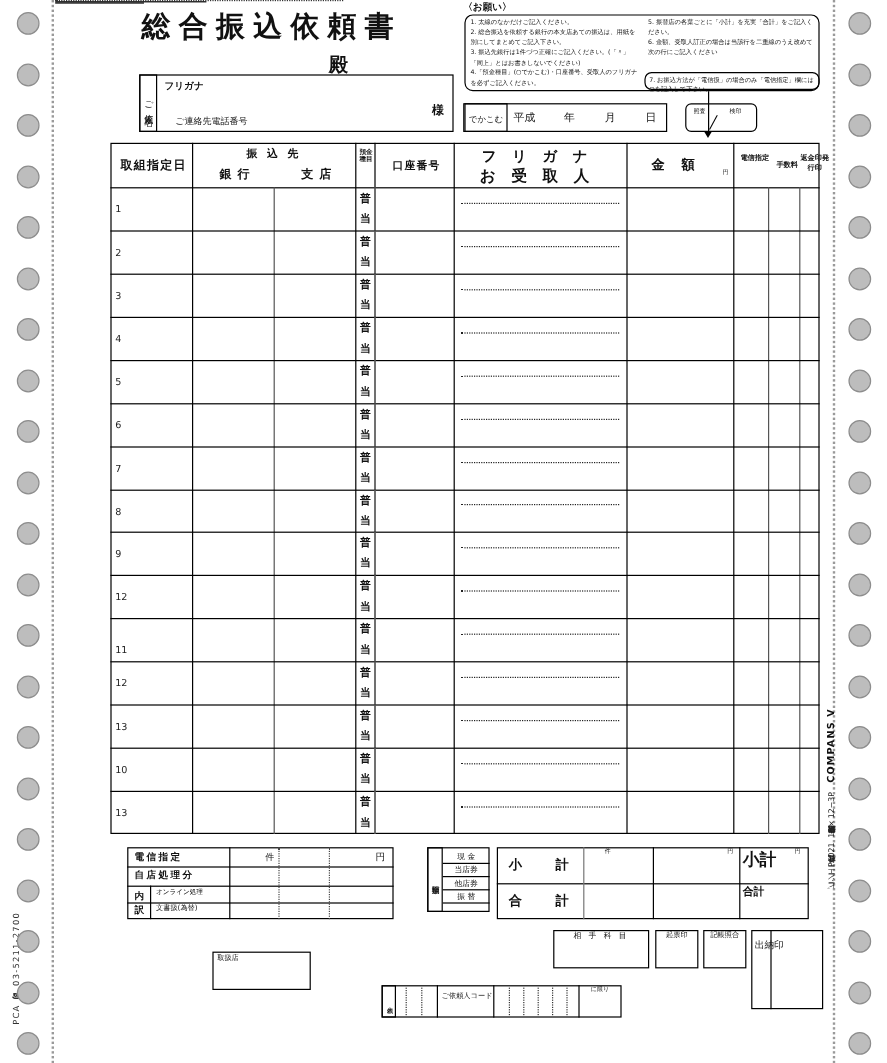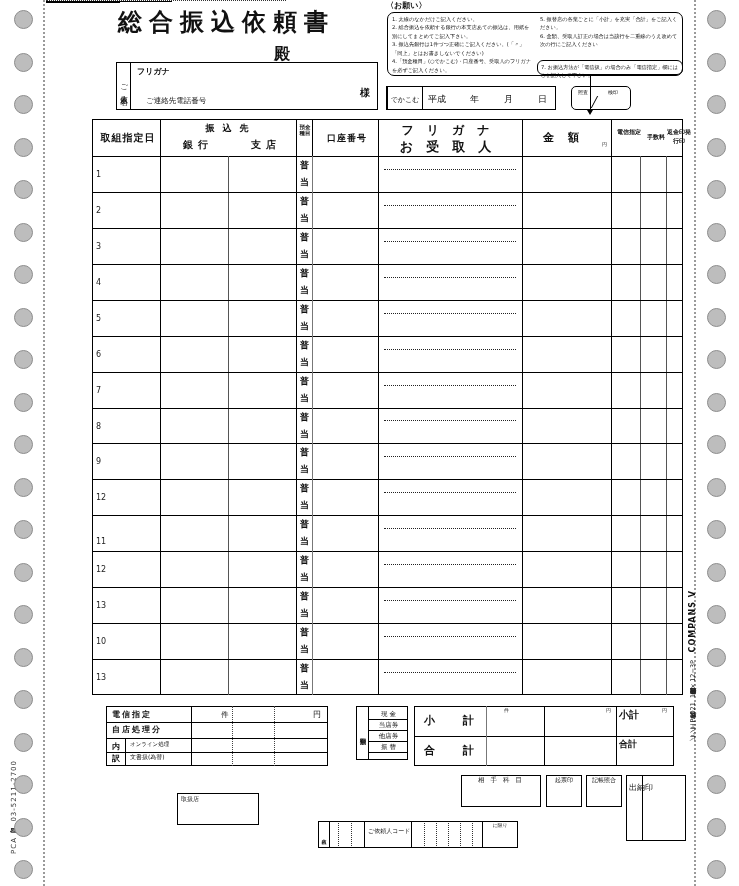--- a/index.html
+++ b/index.html
@@ -123,21 +123,21 @@
   #sbox{left:368px;top:706px;width:260px;height:60px;border:1.4px solid #000;}
   #s-mid{left:368px;top:736px;width:260px;height:1px;background:#000;}
   #s-v1{left:440px;top:706px;width:1px;height:60px;background:#777;}
   #s-v2{left:498px;top:706px;width:1px;height:60px;background:#000;}
   #s-v3{left:570px;top:706px;width:1px;height:60px;background:#000;}
   #s-sho{left:378px;top:715px;font-size:11px;letter-spacing:12px;font-weight:bold;}
   #s-go{left:378px;top:745px;font-size:11px;letter-spacing:12px;font-weight:bold;}
   #s-ken{left:458px;top:708px;font-size:5px;}
   #s-yen1{left:560px;top:708px;font-size:5px;}
   #s-yen2{left:616px;top:708px;font-size:5px;}
-  #s-sho2{left:573px;top:710px;width:13px;font-size:10px;line-height:1.05;font-weight:bold;}
+  #s-sho2{left:573px;top:710px;width:13px;font-size:14px;line-height:1.05;font-weight:bold;}
   #s-go2{left:573px;top:740px;width:13px;font-size:9px;line-height:1.05;font-weight:bold;}
 
   
   #aitebox{left:415px;top:775px;width:80px;height:32px;border:1px solid #000;}
   #aite-lbl{left:420px;top:777px;width:70px;font-size:6.5px;letter-spacing:2px;text-align:center;}
   #aite-ln{left:418px;top:786px;width:74px;border-top:1px solid #000;}
   #kihyo{left:500px;top:775px;width:36px;height:32px;border:1.6px solid #000;}
   #kihyo-lbl{left:502px;top:777px;width:32px;font-size:6px;text-align:center;}
   #kicho{left:540px;top:775px;width:36px;height:32px;border:1px solid #000;}
   #kicho-lbl{left:542px;top:777px;width:32px;font-size:6px;text-align:center;}

